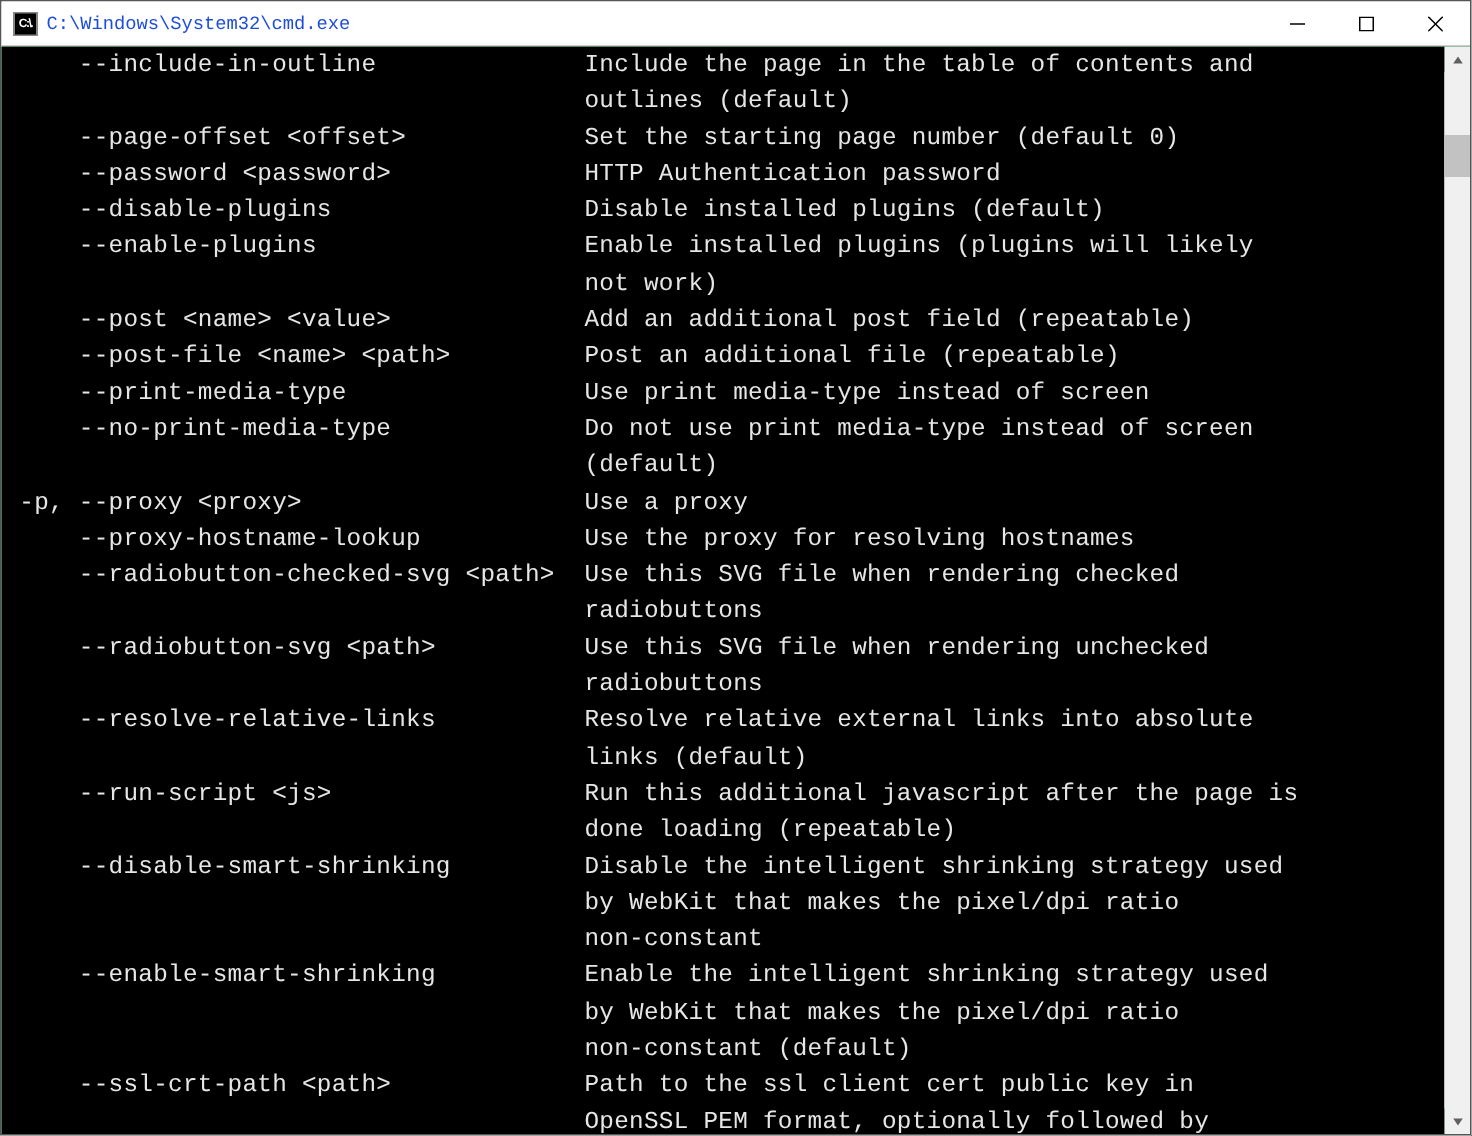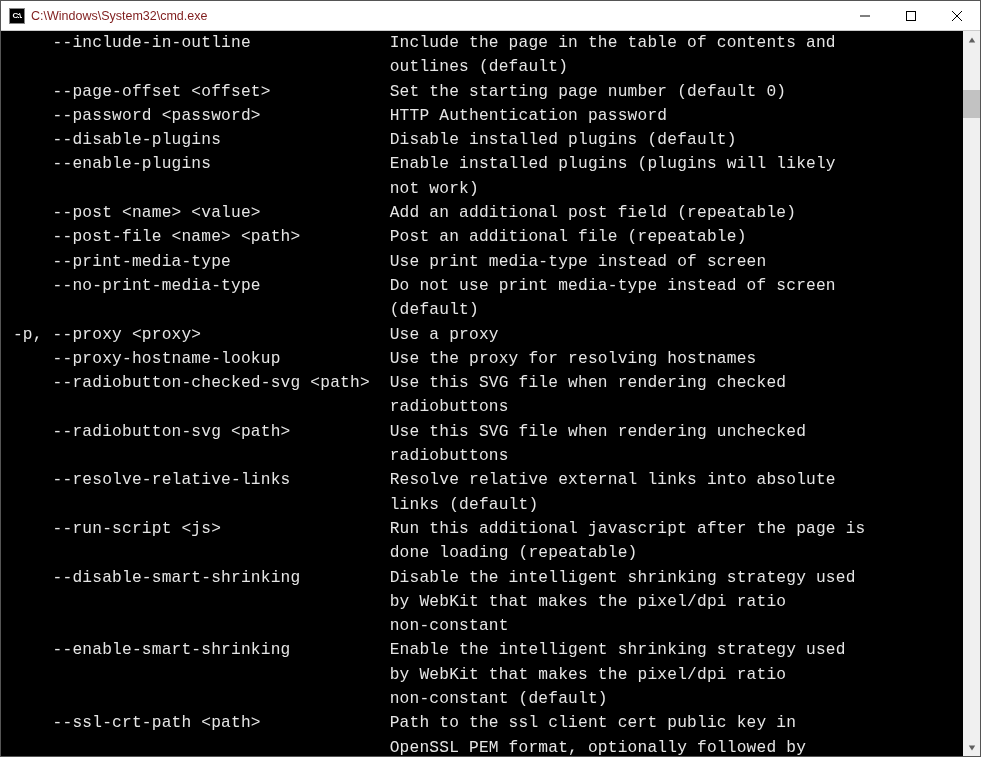--- a/index.html
+++ b/index.html
@@ -1,20 +1,20 @@
 <!DOCTYPE html>
 <html><head>
 <meta charset="utf-8">
 <style>
   * { margin: 0; padding: 0; box-sizing: border-box; }
   html, body { width: 981px; height: 757px; overflow: hidden; font-family: "Segoe UI", Tahoma, sans-serif; background: #fff; }
   .window { width: 981px; height: 757px; display: flex; flex-direction: column; border: 1px solid #555; }
   .titlebar { height: 30px; background: #fff; display: flex; align-items: center; border-bottom: 1px solid #ccc; }
   .titlebar-icon { width: 16px; height: 16px; margin: 0 6px 0 8px; background: #000; display: flex; align-items: center; justify-content: center; color: #fff; font-size: 8px; font-weight: bold; letter-spacing: -1px; border:1px solid #888; }
-  .titlebar-text { font-size: 12.5px; color: #7f1d1d; flex: 0 0 auto; }
+  .titlebar-text { font-size: 12.5px; color: #1d4ed8; flex: 0 0 auto; font-family: Liberation Mono, monospace; }
   .titlebar-spacer { flex: 1; }
   .titlebar-btn { width: 46px; height: 30px; display: flex; align-items: center; justify-content: center; color: #000; }
   .titlebar-btn svg { width: 10px; height: 10px; stroke: #000; stroke-width: 1; fill: none; }
   .client { flex: 1; display: flex; background: #15803d; overflow: hidden; }
   .console { flex: 1; background: #000; color: #e6e6e6; font-family: Consolas, "Courier New", monospace; font-size: 16.2px; line-height: 24.3px; padding: 0 0 0 2px; white-space: pre; letter-spacing: 0.2px; overflow: hidden; }
   .opt-row { display: flex; }
   .scrollbar { width: 17px; background: #f0f0f0; display: flex; flex-direction: column; }
   .sb-btn { height: 17px; display: flex; align-items: center; justify-content: center; }
   .sb-btn svg { width: 8px; height: 8px; fill: #606060; }
   .sb-track { flex: 1; background: #f0f0f0; position: relative; }

